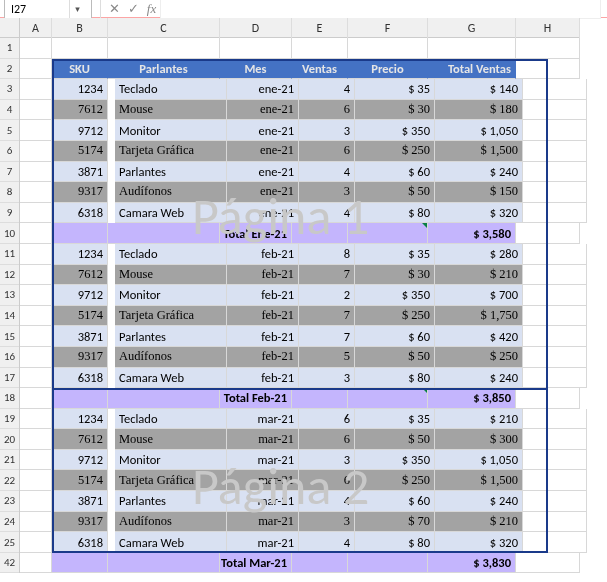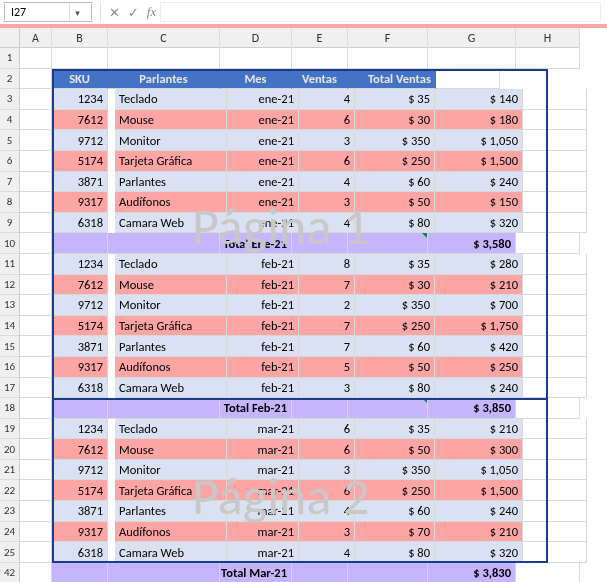--- a/index.html
+++ b/index.html
@@ -9,22 +9,22 @@
     font-size: 13px;
     background: #fff;
     color: #000;
     user-select: none;
   }
   .container { width: 607px; height: 582px; overflow: hidden; position: relative; }
   
   .namebox-row {
     display: flex;
     align-items: center;
-    height: 28px;
-    border-bottom: 4px solid #fca5a5;
+    height: 18px;
+    border-bottom: 1px solid #fca5a5;
     background: #fff;
   }
   .namebox {
     width: 88px;
     height: 20px;
     margin: 0 4px;
     border: 1px solid #bbb;
     background: #fff;
     display: flex;
     align-items: center;
@@ -83,21 +83,21 @@
   .cF { width:80px;}
   .cG { width:88px;}
   .cH { width:64px;}
   
   .r { justify-content:flex-end;}
   .l { justify-content:flex-start;margin-left:7px;}
   .ctr { justify-content:center;}
   
   .hdr { background:#4472C4; color:#e5e5e5; font-weight:bold; border-right:1px solid #4472C4;}
   .band0 .cell.dt { background:#D9E1F2;}
-  .band1 .cell.dt { background:#fca5a5;}
+  .band1 .cell.dt { background:#a3a3a3;font-family:Liberation Serif, serif;}
   .subt .cell.dt { background:#c4b5fd; font-weight:bold;}
   
   .flag { position:relative;}
   .flag::after{
     content:''; position:absolute; right:0; top:0;
     border-top:5px solid #0a8043; border-left:5px solid transparent;
   }
   
   .watermark {
     position:absolute; color:#c8c8c8; font-size:52px;
@@ -186,20 +186,21 @@
           <div class="cell cF"></div>
           <div class="cell cG"></div>
           <div class="cell cH"></div>
         </div>
         <div class="row">
           <div class="cell cA"></div>
           <div class="cell cB hdr ctr dt">SKU</div>
           <div class="cell cC hdr ctr dt">Parlantes</div>
           <div class="cell cD hdr ctr dt">Mes</div>
           <div class="cell cE hdr ctr dt">Ventas</div>
+          <div class="cell cF hdr ctr dt">Precio</div>
           <div class="cell cG hdr r dt">Total Ventas</div>
           <div class="cell cH"></div>
         </div>
         <div class="row band0">
           <div class="cell cA"></div>
           <div class="cell cB r dt">1234</div>
           <div class="cell cC l dt">Teclado</div>
           <div class="cell cD r dt">ene-21</div>
           <div class="cell cE r dt">4</div>
           <div class="cell cF r dt">$ 35</div>

